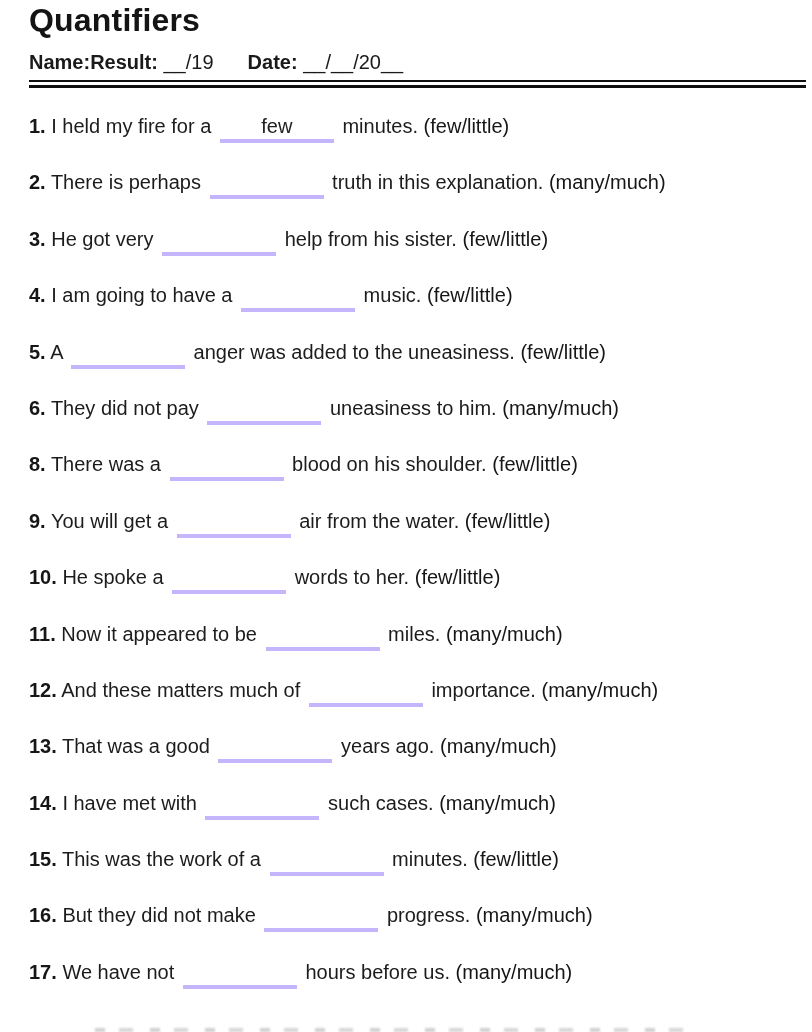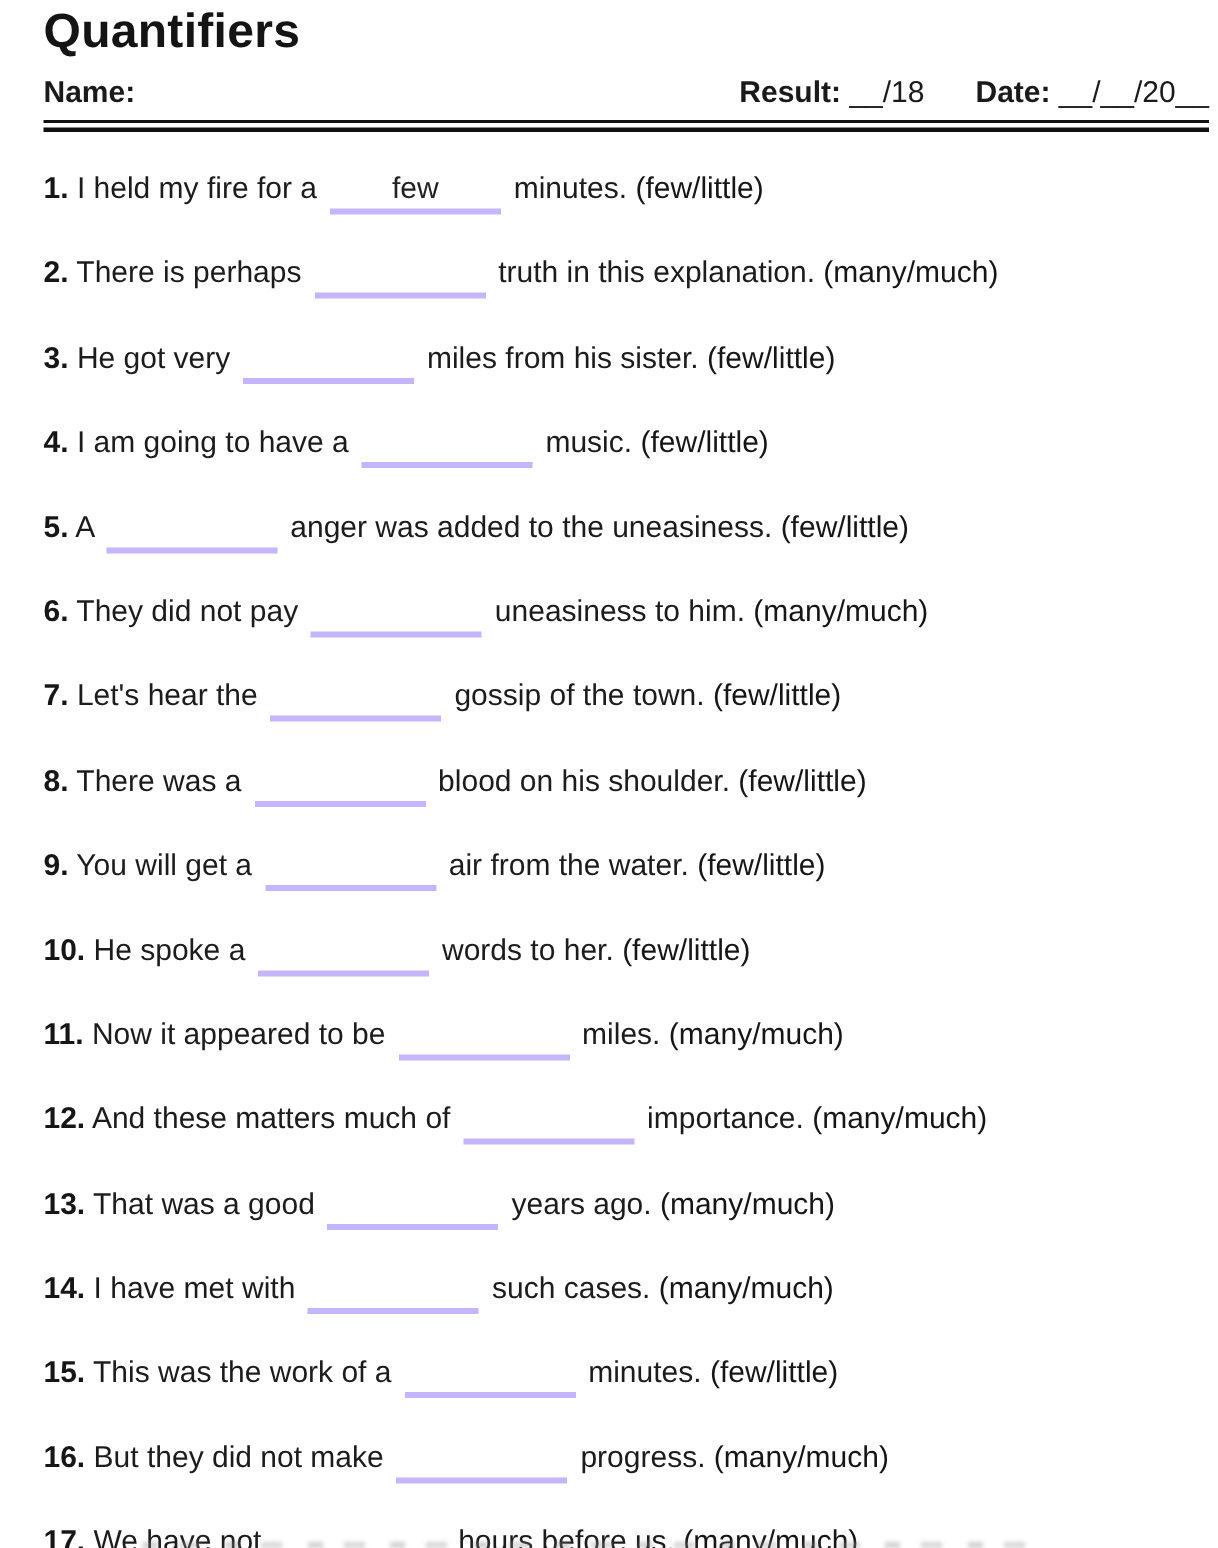--- a/index.html
+++ b/index.html
@@ -30,21 +30,21 @@
     margin: 0;
     font-size: 32px;
     line-height: 36px;
     font-weight: bold;
     color: #141414;
     letter-spacing: 0.2px;
   }
   .meta-row {
     margin-top: 12px;
     display: flex;
-    justify-content: space-between;
+    justify-content: flex-start;
     align-items: baseline;
     font-size: 20px;
     line-height: 24px;
     font-weight: bold;
     color: #1a1a1a;
   }
   .meta-right {
     display: flex;
     gap: 34px;
   }
@@ -105,41 +105,40 @@
 <body>
 
 <div class="page">
   <div class="content">
 
     <h1 class="title">Quantifiers</h1>
 
     <div class="meta-row">
       <span class="meta-name">Name:</span>
       <span class="meta-right">
-        <span><span>Result:</span> <span class="meta-value">__/18</span></span>
+        <span><span>Result:</span> <span class="meta-value">__/19</span></span>
         <span><span>Date:</span> <span class="meta-value">__/__/20__</span></span>
       </span>
     </div>
 
     <div class="rule"></div>
 
     <div class="questions" id="questions">
   <div class="q"><span class="qnum">1.</span> <span class="qtext">I held my fire for a</span> <span class="blank"><span class="ans">few</span></span> <span class="qtext">minutes.</span> <span class="qopts">(few/little)</span></div>
 
   <div class="q"><span class="qnum">2.</span> <span class="qtext">There is perhaps</span> <span class="blank"><span class="ans"></span></span> <span class="qtext">truth in this explanation.</span> <span class="qopts">(many/much)</span></div>
 
-  <div class="q"><span class="qnum">3.</span> <span class="qtext">He got very</span> <span class="blank"><span class="ans"></span></span> <span class="qtext">miles from his sister.</span> <span class="qopts">(few/little)</span></div>
+  <div class="q"><span class="qnum">3.</span> <span class="qtext">He got very</span> <span class="blank"><span class="ans"></span></span> <span class="qtext">help from his sister.</span> <span class="qopts">(few/little)</span></div>
 
   <div class="q"><span class="qnum">4.</span> <span class="qtext">I am going to have a</span> <span class="blank"><span class="ans"></span></span> <span class="qtext">music.</span> <span class="qopts">(few/little)</span></div>
 
   <div class="q"><span class="qnum">5.</span> <span class="qtext">A</span> <span class="blank"><span class="ans"></span></span> <span class="qtext">anger was added to the uneasiness.</span> <span class="qopts">(few/little)</span></div>
 
   <div class="q"><span class="qnum">6.</span> <span class="qtext">They did not pay</span> <span class="blank"><span class="ans"></span></span> <span class="qtext">uneasiness to him.</span> <span class="qopts">(many/much)</span></div>
 
-  <div class="q"><span class="qnum">7.</span> <span class="qtext">Let's hear the</span> <span class="blank"><span class="ans"></span></span> <span class="qtext">gossip of the town.</span> <span class="qopts">(few/little)</span></div>
 
   <div class="q"><span class="qnum">8.</span> <span class="qtext">There was a</span> <span class="blank"><span class="ans"></span></span> <span class="qtext">blood on his shoulder.</span> <span class="qopts">(few/little)</span></div>
 
   <div class="q"><span class="qnum">9.</span> <span class="qtext">You will get a</span> <span class="blank"><span class="ans"></span></span> <span class="qtext">air from the water.</span> <span class="qopts">(few/little)</span></div>
 
   <div class="q"><span class="qnum">10.</span> <span class="qtext">He spoke a</span> <span class="blank"><span class="ans"></span></span> <span class="qtext">words to her.</span> <span class="qopts">(few/little)</span></div>
 
   <div class="q"><span class="qnum">11.</span> <span class="qtext">Now it appeared to be</span> <span class="blank"><span class="ans"></span></span> <span class="qtext">miles.</span> <span class="qopts">(many/much)</span></div>
 
   <div class="q"><span class="qnum">12.</span> <span class="qtext">And these matters much of</span> <span class="blank"><span class="ans"></span></span> <span class="qtext">importance.</span> <span class="qopts">(many/much)</span></div>

